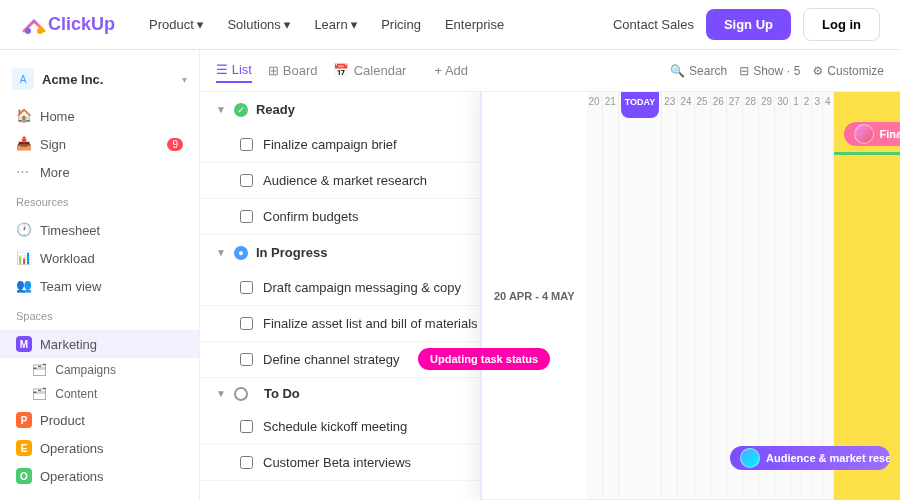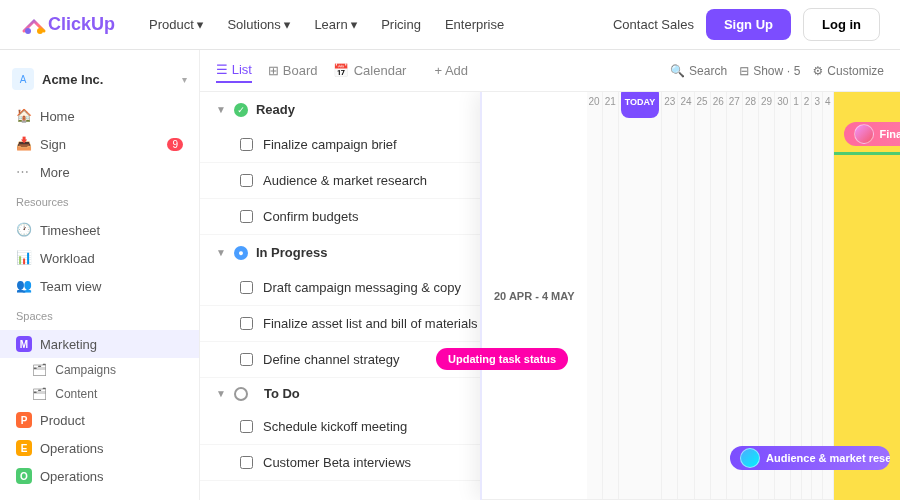--- a/index.html
+++ b/index.html
@@ -71,21 +71,21 @@
     .avatar-c { background: linear-gradient(135deg, #4facfe, #00f2fe); }
     .task-priority { display: flex; align-items: center; gap: 4px; font-size: 12px; min-width: 70px; }
     .priority-flag { font-size: 12px; }
     .flag-high { color: #ffa500; }
     .flag-urgent { color: #ff4757; }
     .flag-low { color: #4a9eff; }
     .task-dots { color: #ccc; margin-left: 8px; cursor: pointer; font-size: 14px; }
     .task-date { font-size: 12px; color: #666; min-width: 50px; text-align: right; margin-right: 8px; }
 
     
-    .updating-tooltip { position: absolute; left: 236px; top: 6px; background: #ff00aa; color: #fff; font-size: 11px; font-weight: 600; padding: 5px 12px; border-radius: 20px; z-index: 10; white-space: nowrap; }
+    .updating-tooltip { position: absolute; left: 218px; top: 6px; background: #ff00aa; color: #fff; font-size: 11px; font-weight: 600; padding: 5px 12px; border-radius: 20px; z-index: 10; white-space: nowrap; }
 
     
     .gantt-overlay { position: absolute; right: 0; top: 0; width: 420px; height: 100%; background: #fde047; border-left: 2px solid #e8e8ff; box-shadow: -4px 0 20px rgba(0,0,0,0.08); z-index: 5; display: flex; }
     .gantt-header { display: flex; align-items: center; justify-content: center; padding: 6px 12px; background: #fff; border-bottom: 1px solid #eee; font-size: 11px; color: #666; font-weight: 600; }
     .gantt-dates { display: flex; border-bottom: 1px solid #eee; background: #fafafa; }
     .gantt-date-col { flex: 1; text-align: center; font-size: 10px; color: #999; padding: 4px 2px; border-right: 1px solid #f0f0f0; }
     .gantt-date-col.today { color: #7c4dff; font-weight: 700; }
     .today-marker { background: #7c4dff; color: #fff; border-radius: 8px; padding: 11px 4px; font-size: 9px; }
     .gantt-body { flex: 1; position: relative; padding: 10px 8px; }
     .gantt-bar { height: 24px; border-radius: 12px; display: flex; align-items: center; padding: 0 10px; font-size: 11px; font-weight: 600; color: #fff; white-space: nowrap; overflow: hidden; position: absolute; cursor: pointer; }

